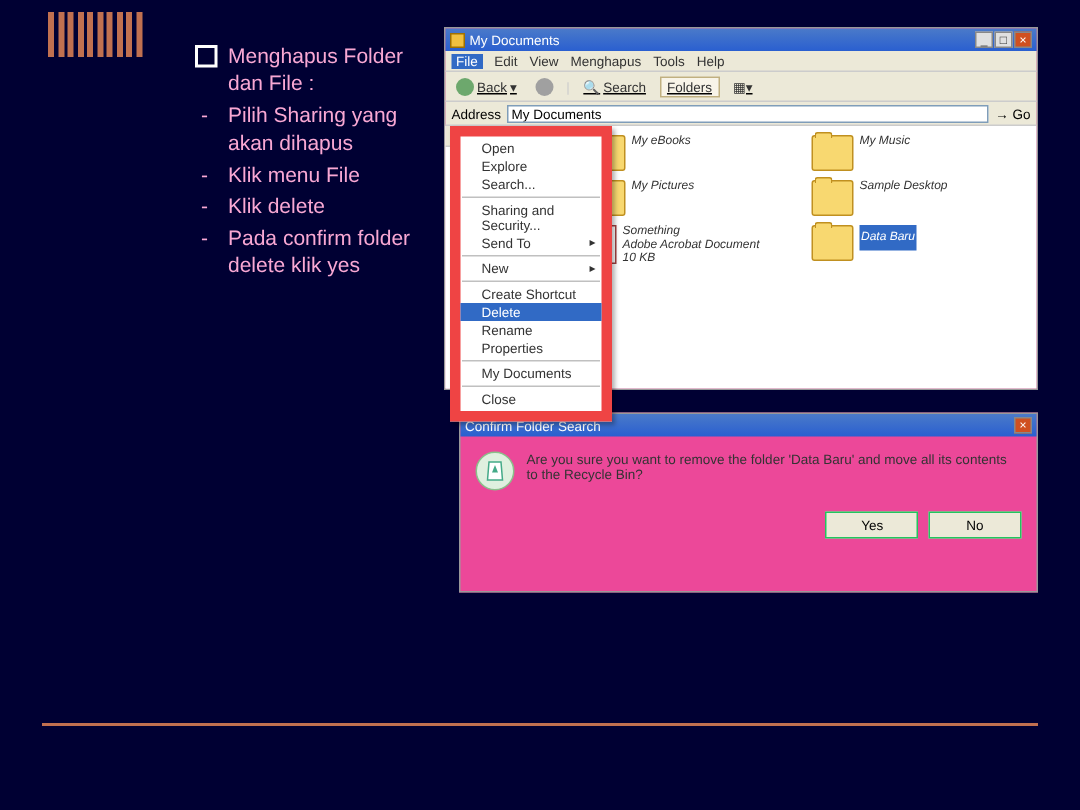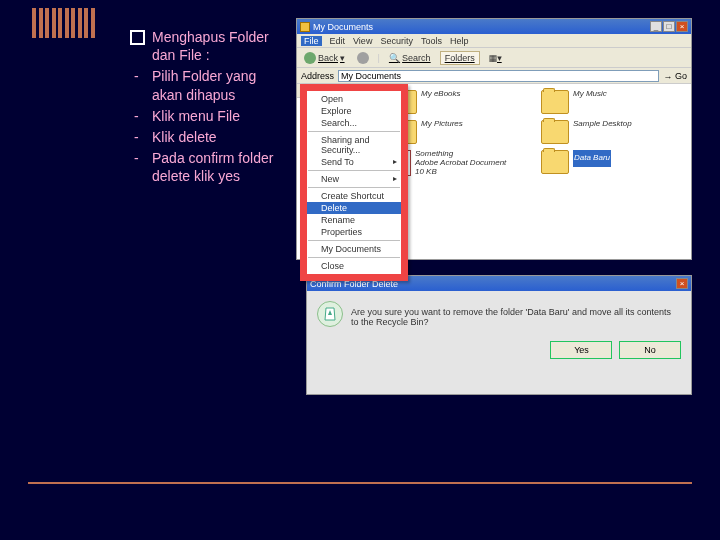--- a/index.html
+++ b/index.html
@@ -7,21 +7,21 @@
   
   
   .leftcol { position: absolute; left: 130px; top: 28px; width: 160px; color: #f9a8d4; font-size: 14px; font-weight: normal; line-height: 1.3; }
   .leftcol ul { list-style: none; }
   .leftcol li.box { position: relative; padding-left: 22px; margin-bottom: 3px; }
   .leftcol li.box::before { content: ""; position: absolute; left: 0; top: 2px; width: 11px; height: 11px; border: 2px solid #fff; }
   .leftcol li.dash { position: relative; padding-left: 22px; margin-bottom: 3px; }
   .leftcol li.dash::before { content: "-"; position: absolute; left: 4px; top: 0; }
   
   
-  .win { position: absolute; border: 1px solid #999; background: #e5e5e5; font-size: 9px; font-family: Tahoma, sans-serif; }
+  .win { position: absolute; border: 1px solid #999; background: #ec4899; font-size: 9px; font-family: Tahoma, sans-serif; }
   .explorer { left: 296px; top: 18px; width: 396px; height: 242px; display: flex; flex-direction: column; }
   .titlebar { background: linear-gradient(#4a7ac9, #2a5fd0); color: #fff; height: 15px; display: flex; align-items: center; padding: 0 3px; font-size: 9px; }
   .titlebar .ticon { width: 10px; height: 10px; background: #f0c040; border: 1px solid #a07000; margin-right: 3px; }
   .titlebar-btns { margin-left: auto; display: flex; gap: 1px; }
   .titlebar-btns span { width: 12px; height: 11px; background: #e0e0e0; border: 1px solid #888; font-size: 8px; text-align: center; line-height: 9px; color: #333; }
   .titlebar-btns .x { background: #d05020; color: #fff; }
   .menubar { background: #ece9d8; height: 14px; display: flex; align-items: center; padding: 0 4px; gap: 8px; color: #333; border-bottom: 1px solid #ccc; }
   .menubar span[data-active="true"] { background: #316ac5; color: #fff; padding: 0 3px; }
   .toolbar { background: #ece9d8; height: 20px; display: flex; align-items: center; padding: 0 4px; gap: 6px; border-bottom: 1px solid #ccc; text-decoration: underline; }
   .toolbar .btn { display: inline-flex; align-items: center; gap: 2px; padding: 0 3px; color: #333; }
@@ -49,21 +49,21 @@
   .citem { display: flex; align-items: flex-start; gap: 4px; font-size: 8px; color: #333; }
   .ficon { flex: none; width: 28px; height: 24px; background: #f8d870; border: 1px solid #c09020; border-radius: 2px; position: relative; }
   .ficon::before { content: ""; position: absolute; top: -3px; left: 1px; width: 10px; height: 3px; background: #f8d870; border: 1px solid #c09020; border-bottom: none; border-radius: 2px 2px 0 0; }
   .pdficon { flex: none; width: 22px; height: 26px; background: #fff; border: 1px solid #a04040; position: relative; }
   .pdficon::after { content: "PDF"; position: absolute; top: 2px; left: 2px; font-size: 6px; color: #fff; background: #c04040; padding: 0 1px; }
   .sel-label { background: #316ac5; color: #fff; padding: 4px 1px; }
   .flabel { line-height: 1.1; }
   
   
   .confirm { left: 306px; top: 275px; width: 386px; height: 120px; }
-  .confirm .body { padding: 10px; display: flex; gap: 8px; align-items: flex-end; color: #333; font-size: 9px; }
+  .confirm .body { padding: 10px; display: flex; gap: 8px; align-items: flex-start; color: #333; font-size: 9px; }
   .confirm .qicon { width: 26px; height: 26px; border-radius: 50%; background: #dff0df; border: 1px solid #8abf8a; display: flex; }
   .confirm .qicon svg { margin: auto; }
   .confirm .btns { text-align: right; padding: 4px 10px 8px; }
   .confirm button { width: 62px; height: 18px; font-size: 9px; background: #ece9d8; border: 1px solid #22c55e; margin-left: 4px; cursor: pointer; }
   
   .footline { position: absolute; left: 28px; right: 28px; bottom: 56px; height: 2px; background: #c07050; }
   
   
   .bars { position: absolute; left: 32px; top: 8px; display: flex; gap: 2.5px; }
   .bars span { width: 4px; height: 30px; background: #c07050; display: block; }
@@ -80,42 +80,42 @@
     <span></span>
     <span></span>
     <span></span>
     <span></span>
     <span></span>
 </div>
 
 <div class="leftcol">
   <ul>
     <li class="box">Menghapus Folder dan File :</li>
-    <li class="dash">Pilih Folder yang  akan dihapus</li>
+    <li class="dash">Pilih Sharing yang  akan dihapus</li>
     <li class="dash">Klik menu File</li>
     <li class="dash">Klik delete</li>
     <li class="dash">Pada confirm folder delete klik yes</li>
   </ul>
 </div>
 
 <div class="win explorer">
   <div class="titlebar">
     <span class="ticon"></span>
     <span>My Documents</span>
     <div class="titlebar-btns">
       <span>_</span>
       <span>□</span>
       <span class="x">×</span>
     </div>
   </div>
   <div class="menubar">
     <span data-active="true">File</span>
     <span>Edit</span>
     <span>View</span>
-    <span>Security</span>
+    <span>Menghapus</span>
     <span>Tools</span>
     <span>Help</span>
   </div>
   <div class="toolbar">
     <span class="btn"><span class="circ"></span><span>Back</span> ▾</span>
     <span class="btn">
         <span class="circ" style="background:#a0a0a0"></span>
       </span>
     <span style="color:#ccc">|</span>
     <span class="btn">🔍 <span>Search</span></span>
@@ -182,21 +182,21 @@
             <span class="ficon"></span>
             <span class="flabel sel-label">Data Baru</span>
           </div>
       </div>
     </div>
   </div>
 </div>
 
 <div class="win confirm">
   <div class="titlebar">
-    <span>Confirm Folder Delete</span>
+    <span>Confirm Folder Search</span>
     <div class="titlebar-btns">
         <span class="x">×</span>
       </div>
   </div>
   <div class="body">
     <div class="qicon">
       <svg width="16" height="16" viewBox="0 0 16 16">
           <path d="M4 2 L12 2 L13 14 L3 14 Z" fill="#fff" stroke="#4a8"></path>
           <path d="M8 4 L6 9 L10 9 Z" fill="#4a8"></path>
         </svg>

